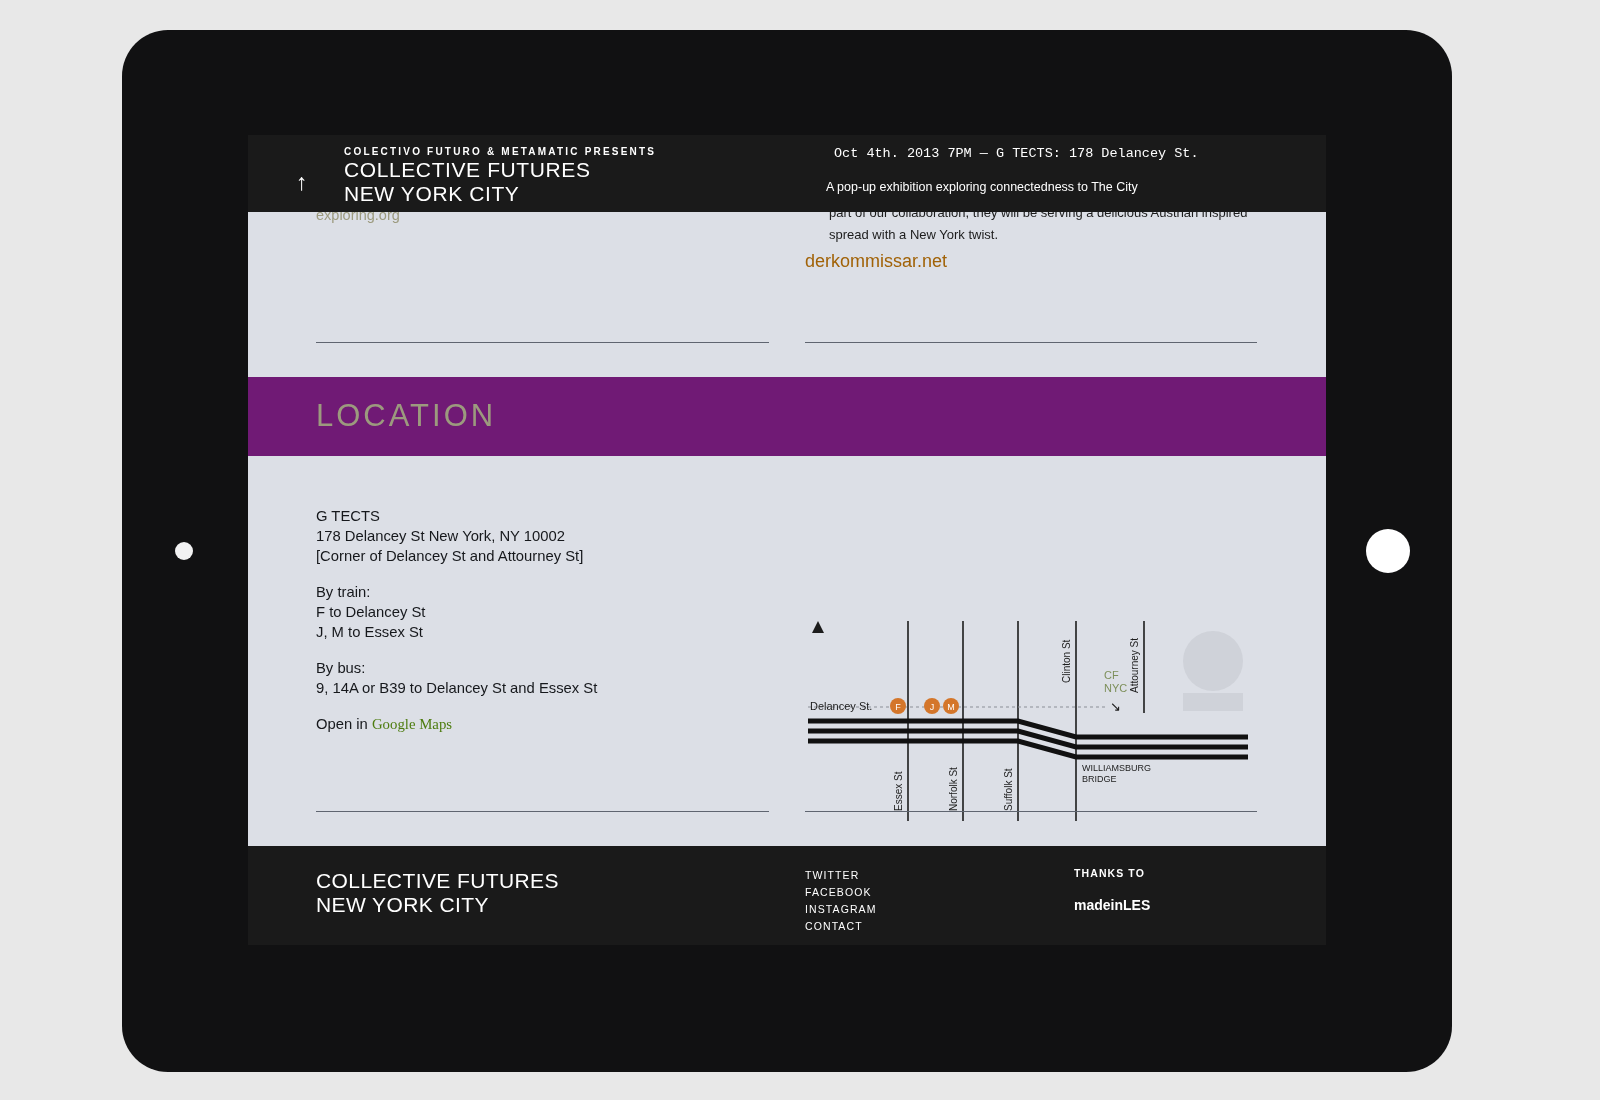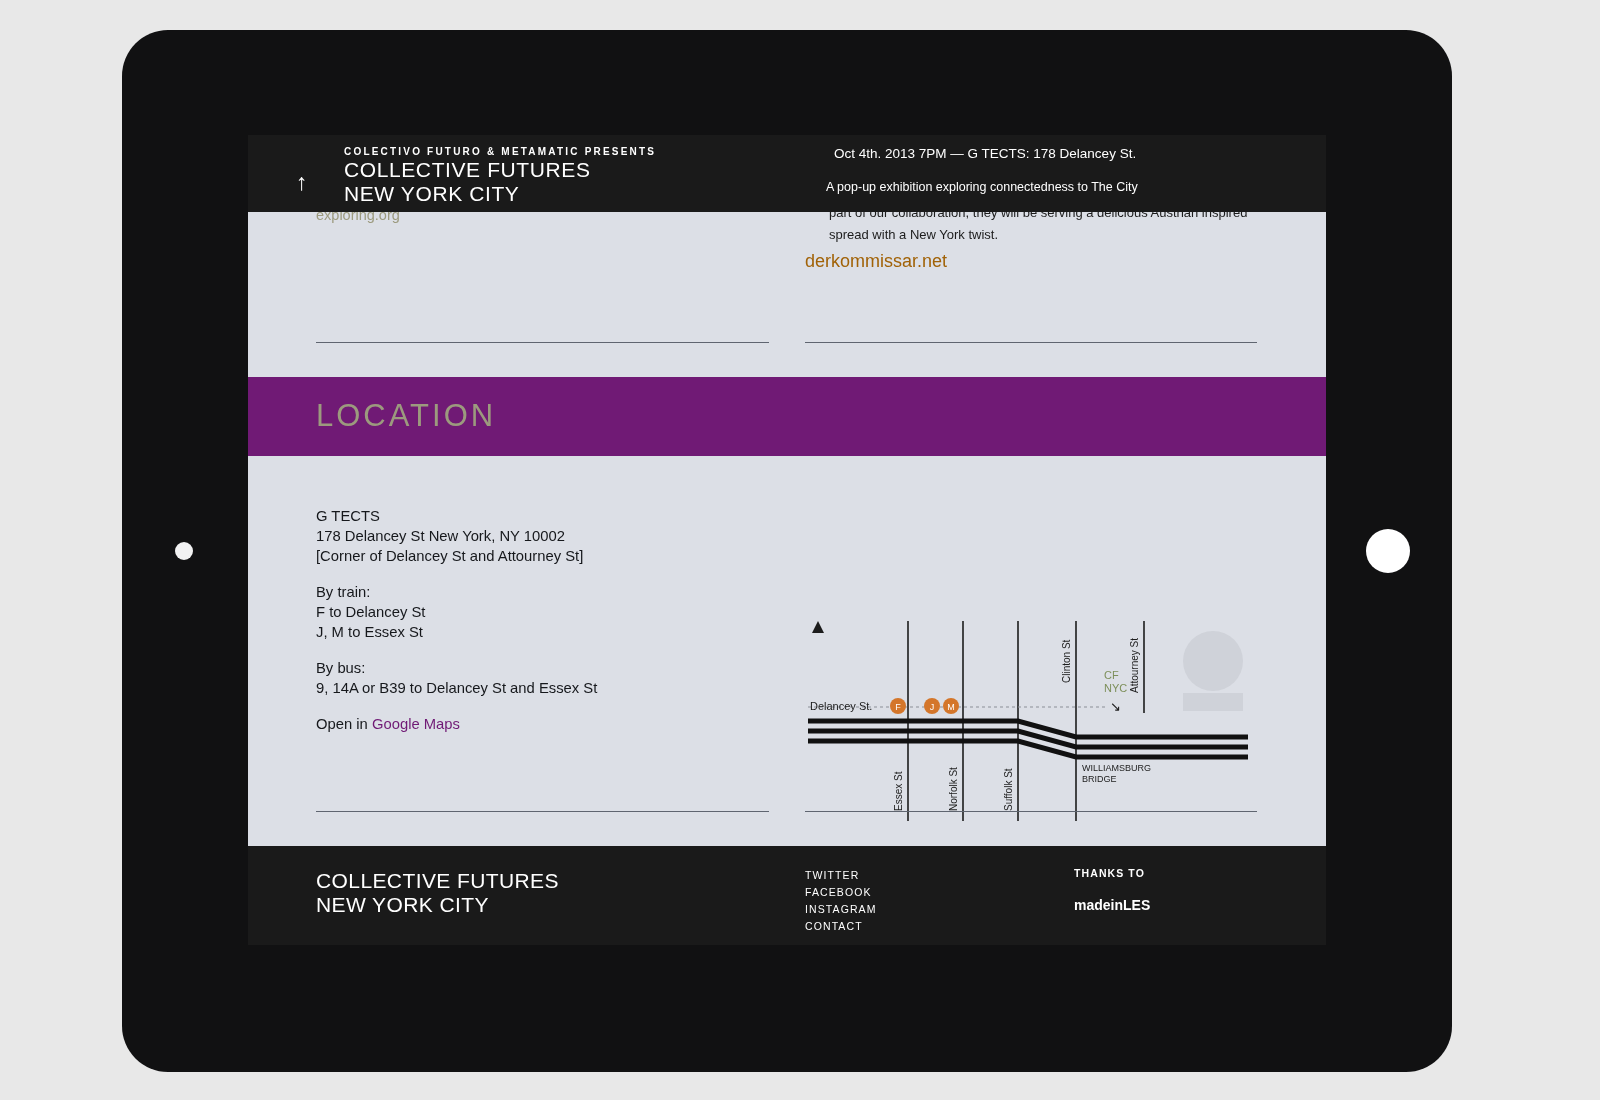--- a/index.html
+++ b/index.html
@@ -98,20 +98,21 @@
     font-size: 21px;
     letter-spacing: 0.6px;
     color: #fff;
   }
   .header-date {
     position: absolute;
     left: 586px;
     top: 11px;
     font-size: 13.5px;
     color: #fff;
+    font-family: Liberation Mono, monospace;
   }
   .header-sub {
     position: absolute;
     left: 578px;
     top: 45px;
     font-size: 12.5px;
     color: #fff;
   }
 
   
@@ -185,21 +186,21 @@
   .addr-block {
     position: absolute;
     left: 68px;
     top: 50px;
     font-size: 14.8px;
     line-height: 20px;
     color: #16181c;
   }
   .addr-block p { margin: 0 0 16px 0; }
   .addr-block p.tight { margin-bottom: 0; }
-  .gmaps-link { color: #701a75; }
+  .gmaps-link { color: #4d7c0f; font-family: Liberation Serif, serif; }
 
   .rule-c { left: 68px; top: 355px; width: 453px; }
   .rule-d { left: 557px; top: 355px; width: 452px; }
 
   
   .map-wrap {
     position: absolute;
     left: 560px;
     top: 165px;
     width: 440px;

